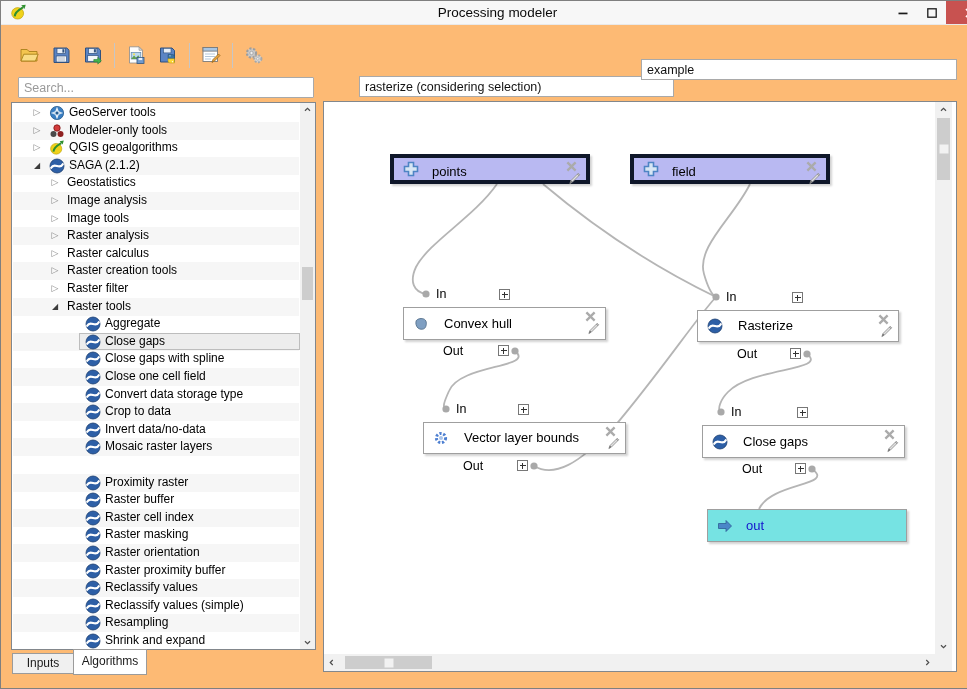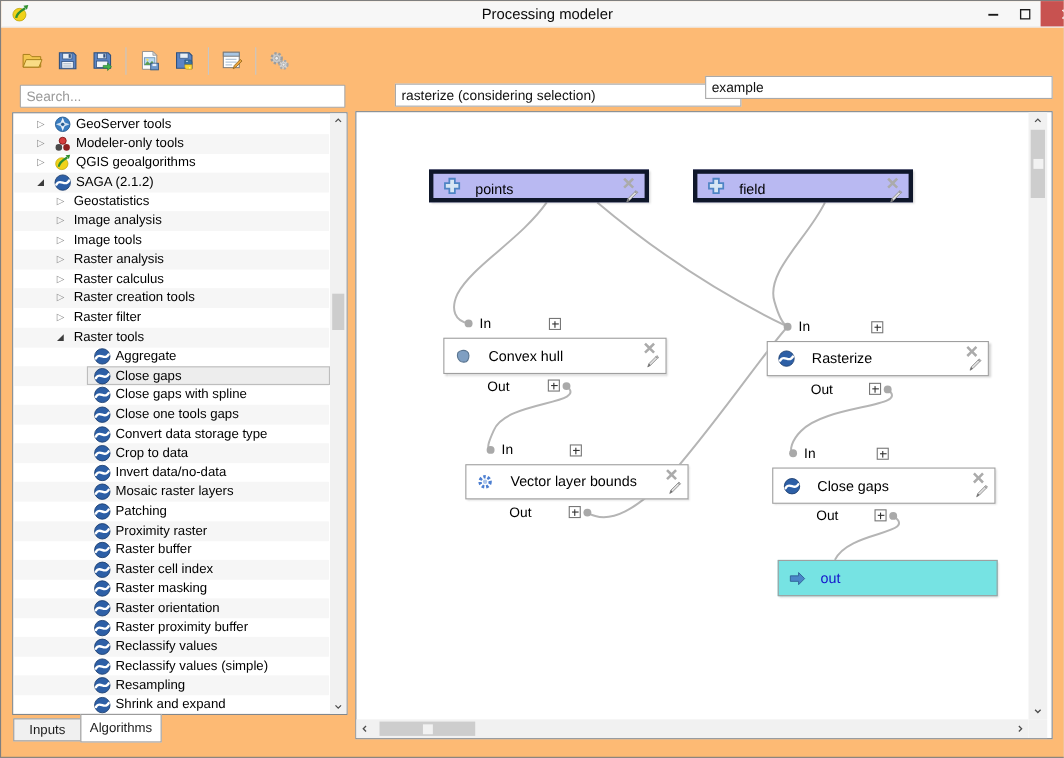--- a/index.html
+++ b/index.html
@@ -45,21 +45,21 @@
 
   
   .tab{position:absolute;box-sizing:border-box;border:1px solid #9b9b9b;font-size:12px;text-align:center;color:#1a1a1a;background:#f0f0f0;}
   #tab-inputs{left:11px;top:652px;width:62px;height:21px;line-height:19px;z-index:1;}
   #tab-algorithms{left:72px;top:648px;width:74px;height:26px;line-height:23px;background:#fff;z-index:2;}
 
   
   .model-field{position:absolute;height:21px;border:1px solid #a9a9a9;font-family:"Liberation Sans",sans-serif;
     font-size:12.5px;padding:0 5px;color:#111;background:#fff;box-sizing:border-box;outline:none;}
   #model-name{left:322px;top:75px;width:315px;margin-left:36px;}
-  #model-group{left:640px;top:68px;width:316px;}
+  #model-group{left:640px;top:58px;width:316px;}
 
   
   .canvas{position:absolute;left:322px;top:100px;width:634px;height:571px;background:#fff;border:1px solid #82878c;box-sizing:border-box;}
   #canvas-content{position:absolute;left:0;top:0;right:0;bottom:0;}
   .links{position:absolute;left:0;top:0;}
   .node{position:absolute;box-sizing:border-box;box-shadow:1.5px 1.5px 2px rgba(0,0,0,.18);}
   .node-input{border:4px solid #0f172a;}
   .node-algo{background:#fff;border:1px solid #9f9f9f;}
   .node-out{border:1px solid #9f9f9f;}
   .node-ic{position:absolute;left:9px;top:50%;transform:translateY(-50%);}
@@ -304,21 +304,21 @@
           </span>
           <span class="tree-label" style="left: 92px;">Close gaps with spline</span>
         </div>
         <div class="tree-row alt" style="top: 265px;">
           <span class="icon i16 tree-ic" style="left: 72px;">
             <svg viewBox="0 0 16 16">
               <circle cx="8" cy="8" r="7" fill="#2d5fa6" stroke="#1d3f70" stroke-width="0.8"></circle>
               <path d="M2.2 9.8 C5.5 3.5 10.5 12.5 13.8 6.2" stroke="#ffffff" stroke-width="2.2" fill="none" stroke-linecap="round"></path>
             </svg>
           </span>
-          <span class="tree-label" style="left: 92px;">Close one tools gaps</span>
+          <span class="tree-label" style="left: 92px;">Close one cell field</span>
         </div>
         <div class="tree-row" style="top: 282.6px;">
           <span class="icon i16 tree-ic" style="left: 72px;">
             <svg viewBox="0 0 16 16">
               <circle cx="8" cy="8" r="7" fill="#2d5fa6" stroke="#1d3f70" stroke-width="0.8"></circle>
               <path d="M2.2 9.8 C5.5 3.5 10.5 12.5 13.8 6.2" stroke="#ffffff" stroke-width="2.2" fill="none" stroke-linecap="round"></path>
             </svg>
           </span>
           <span class="tree-label" style="left: 92px;">Convert data storage type</span>
         </div>
@@ -341,29 +341,20 @@
           <span class="tree-label" style="left: 92px;">Invert data/no-data</span>
         </div>
         <div class="tree-row alt" style="top: 335.4px;">
           <span class="icon i16 tree-ic" style="left: 72px;">
             <svg viewBox="0 0 16 16">
               <circle cx="8" cy="8" r="7" fill="#2d5fa6" stroke="#1d3f70" stroke-width="0.8"></circle>
               <path d="M2.2 9.8 C5.5 3.5 10.5 12.5 13.8 6.2" stroke="#ffffff" stroke-width="2.2" fill="none" stroke-linecap="round"></path>
             </svg>
           </span>
           <span class="tree-label" style="left: 92px;">Mosaic raster layers</span>
-        </div>
-        <div class="tree-row" style="top: 353px;">
-          <span class="icon i16 tree-ic" style="left: 72px;">
-            <svg viewBox="0 0 16 16">
-              <circle cx="8" cy="8" r="7" fill="#2d5fa6" stroke="#1d3f70" stroke-width="0.8"></circle>
-              <path d="M2.2 9.8 C5.5 3.5 10.5 12.5 13.8 6.2" stroke="#ffffff" stroke-width="2.2" fill="none" stroke-linecap="round"></path>
-            </svg>
-          </span>
-          <span class="tree-label" style="left: 92px;">Patching</span>
         </div>
         <div class="tree-row alt" style="top: 370.6px;">
           <span class="icon i16 tree-ic" style="left: 72px;">
             <svg viewBox="0 0 16 16">
               <circle cx="8" cy="8" r="7" fill="#2d5fa6" stroke="#1d3f70" stroke-width="0.8"></circle>
               <path d="M2.2 9.8 C5.5 3.5 10.5 12.5 13.8 6.2" stroke="#ffffff" stroke-width="2.2" fill="none" stroke-linecap="round"></path>
             </svg>
           </span>
           <span class="tree-label" style="left: 92px;">Proximity raster</span>
         </div>

